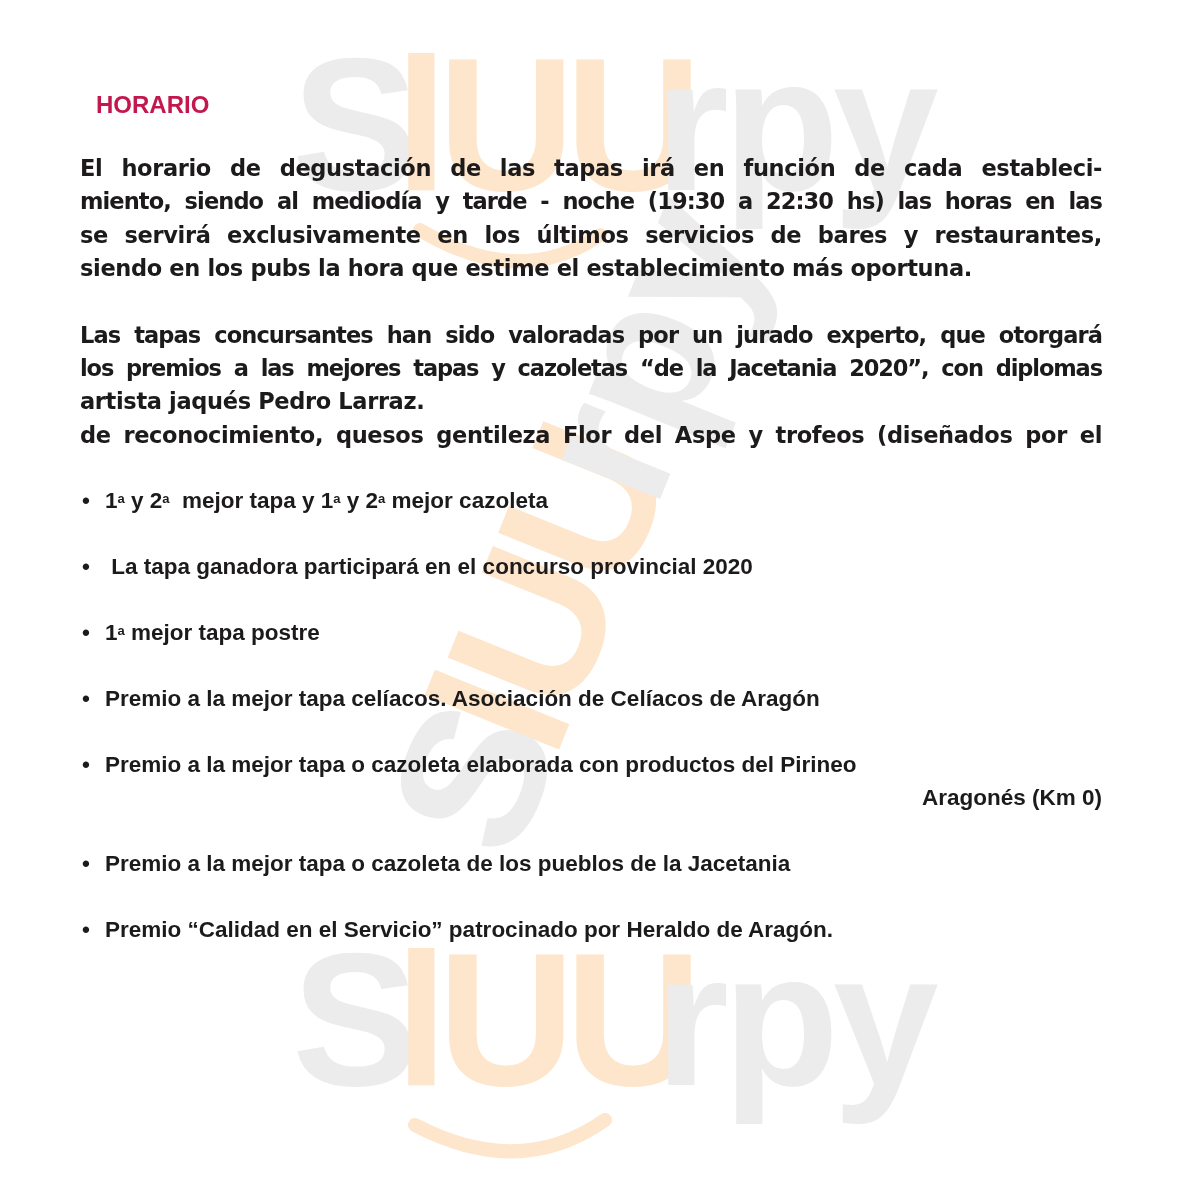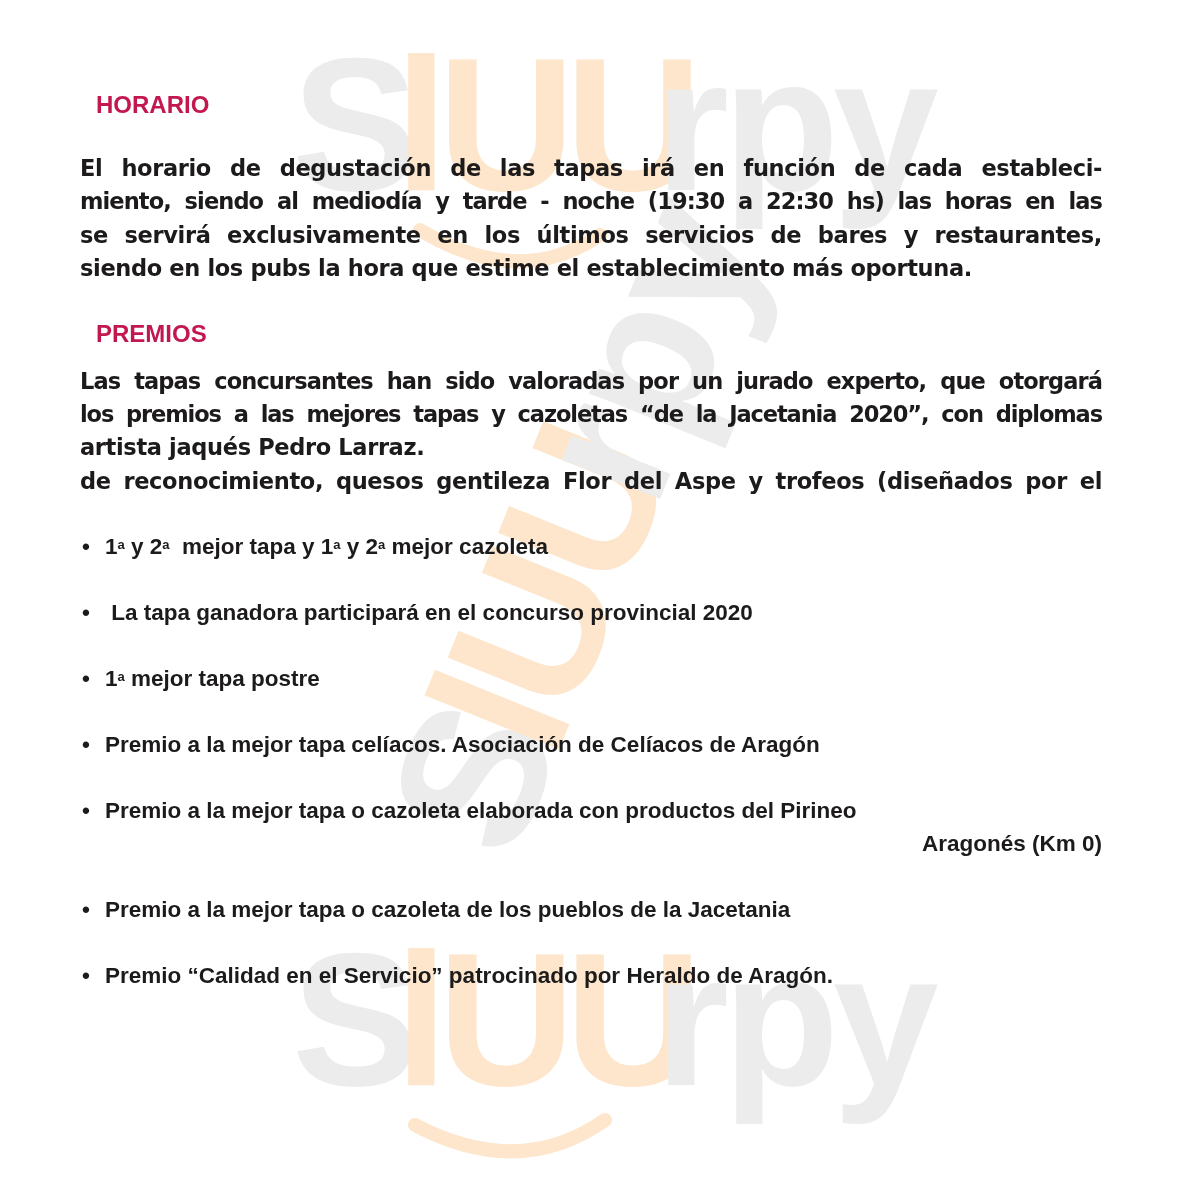--- a/index.html
+++ b/index.html
@@ -108,21 +108,20 @@
     <h2 class="section-title">HORARIO</h2>
     <p class="para">
       <span style="display:block;text-align-last:justify;margin-top:32px;">El horario de degustación de las tapas irá en función de cada estableci-</span>
       <span style="display:block;text-align-last:justify;letter-spacing:-0.9px;">miento, siendo al mediodía y tarde - noche (19:30 a 22:30 hs) las horas en las</span>
       <span style="display:block;text-align-last:justify;">se servirá exclusivamente en los últimos servicios de bares y restaurantes,</span>
       <span style="display:block;">siendo en los pubs la hora que estime el establecimiento más oportuna.</span>
     </p>
   </section>
 
   <section class="section premios">
-    <h2 class="section-title">PREMIOS</h2>
     <p class="para">
       <span style="display:block;text-align-last:justify;letter-spacing:-0.9px;">Las tapas concursantes han sido valoradas por un jurado experto, que otorgará</span>
       <span style="display:block;text-align-last:justify;letter-spacing:-1.1px;">los premios a las mejores tapas y cazoletas “de la Jacetania 2020”, con diplomas</span>
       <span style="display:block;">artista jaqués Pedro Larraz.</span>
       <span style="display:block;text-align-last:justify;">de reconocimiento, quesos gentileza Flor del Aspe y trofeos (diseñados por el</span>
     </p>
 
     <ul class="bullets">
       <li class="bullet">
         <span class="dot">•</span>

